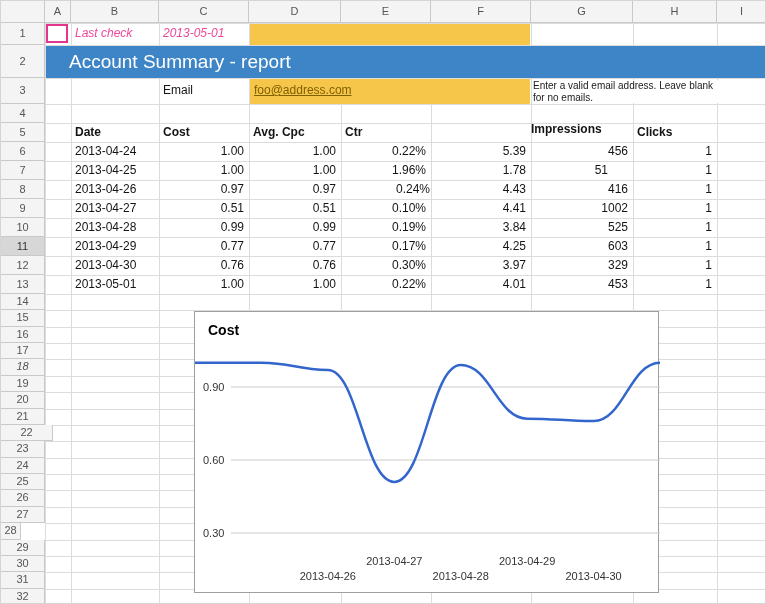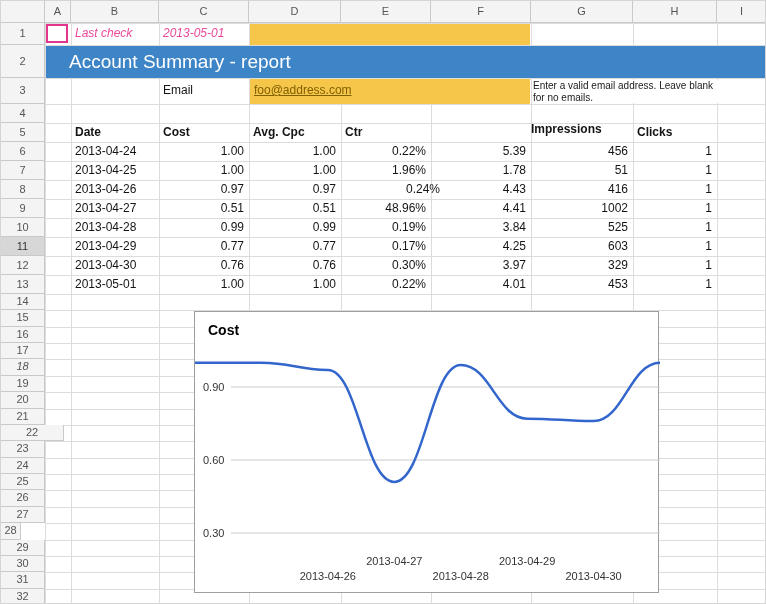--- a/index.html
+++ b/index.html
@@ -147,21 +147,21 @@
     <div class="hdr" style="left: 0px; top: 255px; width: 44px; height: 19px; line-height: 18px;">12</div>
     <div class="hdr" style="left: 0px; top: 274px; width: 44px; height: 19px; line-height: 18px;">13</div>
     <div class="hdr" style="left: 0px; top: 293px; width: 44px; height: 16.37px; line-height: 15.37px;">14</div>
     <div class="hdr" style="left: 0px; top: 309.37px; width: 44px; height: 16.37px; line-height: 15.37px;">15</div>
     <div class="hdr" style="left: 0px; top: 325.74px; width: 44px; height: 16.37px; line-height: 15.37px;">16</div>
     <div class="hdr" style="left: 0px; top: 342.11px; width: 44px; height: 16.37px; line-height: 15.37px;">17</div>
     <div class="hdr" style="left: 0px; top: 358.48px; width: 44px; height: 16.37px; line-height: 15.37px; font-style: italic;">18</div>
     <div class="hdr" style="left: 0px; top: 374.85px; width: 44px; height: 16.37px; line-height: 15.37px;">19</div>
     <div class="hdr" style="left: 0px; top: 391.22px; width: 44px; height: 16.37px; line-height: 15.37px;">20</div>
     <div class="hdr" style="left: 0px; top: 407.59px; width: 44px; height: 16.37px; line-height: 15.37px;">21</div>
-    <div class="hdr" style="left: 0px; top: 423.96px; width: 63px; height: 16.37px; line-height: 15.37px;">22</div>
+    <div class="hdr" style="left: 0px; top: 423.96px; width: 52px; height: 16.37px; line-height: 15.37px;">22</div>
     <div class="hdr" style="left: 0px; top: 440.33px; width: 44px; height: 16.37px; line-height: 15.37px;">23</div>
     <div class="hdr" style="left: 0px; top: 456.7px; width: 44px; height: 16.37px; line-height: 15.37px;">24</div>
     <div class="hdr" style="left: 0px; top: 473.07px; width: 44px; height: 16.37px; line-height: 15.37px;">25</div>
     <div class="hdr" style="left: 0px; top: 489.44px; width: 44px; height: 16.37px; line-height: 15.37px;">26</div>
     <div class="hdr" style="left: 0px; top: 505.81px; width: 44px; height: 16.37px; line-height: 15.37px;">27</div>
     <div class="hdr" style="left: 0px; top: 522.18px; width: 20px; height: 16.37px; line-height: 15.37px;">28</div>
     <div class="hdr" style="left: 0px; top: 538.55px; width: 44px; height: 16.37px; line-height: 15.37px;">29</div>
     <div class="hdr" style="left: 0px; top: 554.92px; width: 44px; height: 16.37px; line-height: 15.37px;">30</div>
     <div class="hdr" style="left: 0px; top: 571.29px; width: 44px; height: 16.37px; line-height: 15.37px;">31</div>
     <div class="hdr" style="left: 0px; top: 587.66px; width: 44px; height: 16.37px; line-height: 15.37px;">32</div>
@@ -176,33 +176,33 @@
     <div class="cell num" style="left: 248px; top: 141px; width: 92px; height: 19px; line-height: 19px; padding-left: 0px;">1.00</div>
     <div class="cell num" style="left: 340px; top: 141px; width: 90px; height: 19px; line-height: 19px; padding-left: 0px;">0.22%</div>
     <div class="cell num" style="left: 430px; top: 141px; width: 100px; height: 19px; line-height: 19px; padding-left: 0px;">5.39</div>
     <div class="cell num" style="left: 530px; top: 141px; width: 102px; height: 19px; line-height: 19px; padding-left: 0px;">456</div>
     <div class="cell num" style="left: 632px; top: 141px; width: 84px; height: 19px; line-height: 19px; padding-left: 0px;">1</div>
     <div class="cell" style="left: 70px; top: 160px; width: 88px; height: 19px; line-height: 19px; padding-left: 4px;">2013-04-25</div>
     <div class="cell num" style="left: 158px; top: 160px; width: 90px; height: 19px; line-height: 19px; padding-left: 0px;">1.00</div>
     <div class="cell num" style="left: 248px; top: 160px; width: 92px; height: 19px; line-height: 19px; padding-left: 0px;">1.00</div>
     <div class="cell num" style="left: 340px; top: 160px; width: 90px; height: 19px; line-height: 19px; padding-left: 0px;">1.96%</div>
     <div class="cell num" style="left: 430px; top: 160px; width: 100px; height: 19px; line-height: 19px; padding-left: 0px;">1.78</div>
-    <div class="cell num" style="left: 530px; top: 160px; width: 102px; height: 19px; line-height: 19px; padding-left: 0px;">51</div>
+    <div class="cell num" style="left: 510px; top: 160px; width: 102px; height: 19px; line-height: 19px; padding-left: 0px;">51</div>
     <div class="cell num" style="left: 632px; top: 160px; width: 84px; height: 19px; line-height: 19px; padding-left: 0px;">1</div>
     <div class="cell" style="left: 70px; top: 179px; width: 88px; height: 19px; line-height: 19px; padding-left: 4px;">2013-04-26</div>
     <div class="cell num" style="left: 158px; top: 179px; width: 90px; height: 19px; line-height: 19px; padding-left: 0px;">0.97</div>
     <div class="cell num" style="left: 248px; top: 179px; width: 92px; height: 19px; line-height: 19px; padding-left: 0px;">0.97</div>
-    <div class="cell num" style="left: 354px; top: 179px; width: 90px; height: 19px; line-height: 19px; padding-left: 12px;">0.24%</div>
+    <div class="cell num" style="left: 344px; top: 179px; width: 90px; height: 19px; line-height: 19px; padding-left: 12px;">0.24%</div>
     <div class="cell num" style="left: 430px; top: 179px; width: 100px; height: 19px; line-height: 19px; padding-left: 16px;">4.43</div>
     <div class="cell num" style="left: 530px; top: 179px; width: 102px; height: 19px; line-height: 19px; padding-left: 0px;">416</div>
     <div class="cell num" style="left: 632px; top: 179px; width: 84px; height: 19px; line-height: 19px; padding-left: 0px;">1</div>
     <div class="cell" style="left: 70px; top: 198px; width: 88px; height: 19px; line-height: 19px; padding-left: 4px;">2013-04-27</div>
     <div class="cell num" style="left: 158px; top: 198px; width: 90px; height: 19px; line-height: 19px; padding-left: 0px;">0.51</div>
     <div class="cell num" style="left: 248px; top: 198px; width: 92px; height: 19px; line-height: 19px; padding-left: 0px;">0.51</div>
-    <div class="cell num" style="left: 340px; top: 198px; width: 90px; height: 19px; line-height: 19px; padding-left: 0px;">48.96%</div>
+    <div class="cell num" style="left: 340px; top: 198px; width: 90px; height: 19px; line-height: 19px; padding-left: 0px;">0.10%</div>
     <div class="cell num" style="left: 430px; top: 198px; width: 100px; height: 19px; line-height: 19px; padding-left: 0px;">4.41</div>
     <div class="cell num" style="left: 530px; top: 198px; width: 102px; height: 19px; line-height: 19px; padding-left: 0px;">1002</div>
     <div class="cell num" style="left: 632px; top: 198px; width: 84px; height: 19px; line-height: 19px; padding-left: 0px;">1</div>
     <div class="cell" style="left: 70px; top: 217px; width: 88px; height: 19px; line-height: 19px; padding-left: 4px;">2013-04-28</div>
     <div class="cell num" style="left: 158px; top: 217px; width: 90px; height: 19px; line-height: 19px; padding-left: 0px;">0.99</div>
     <div class="cell num" style="left: 248px; top: 217px; width: 92px; height: 19px; line-height: 19px; padding-left: 0px;">0.99</div>
     <div class="cell num" style="left: 340px; top: 217px; width: 90px; height: 19px; line-height: 19px; padding-left: 0px;">0.19%</div>
     <div class="cell num" style="left: 430px; top: 217px; width: 100px; height: 19px; line-height: 19px; padding-left: 0px;">3.84</div>
     <div class="cell num" style="left: 530px; top: 217px; width: 102px; height: 19px; line-height: 19px; padding-left: 0px;">525</div>
     <div class="cell num" style="left: 632px; top: 217px; width: 84px; height: 19px; line-height: 19px; padding-left: 0px;">1</div>

